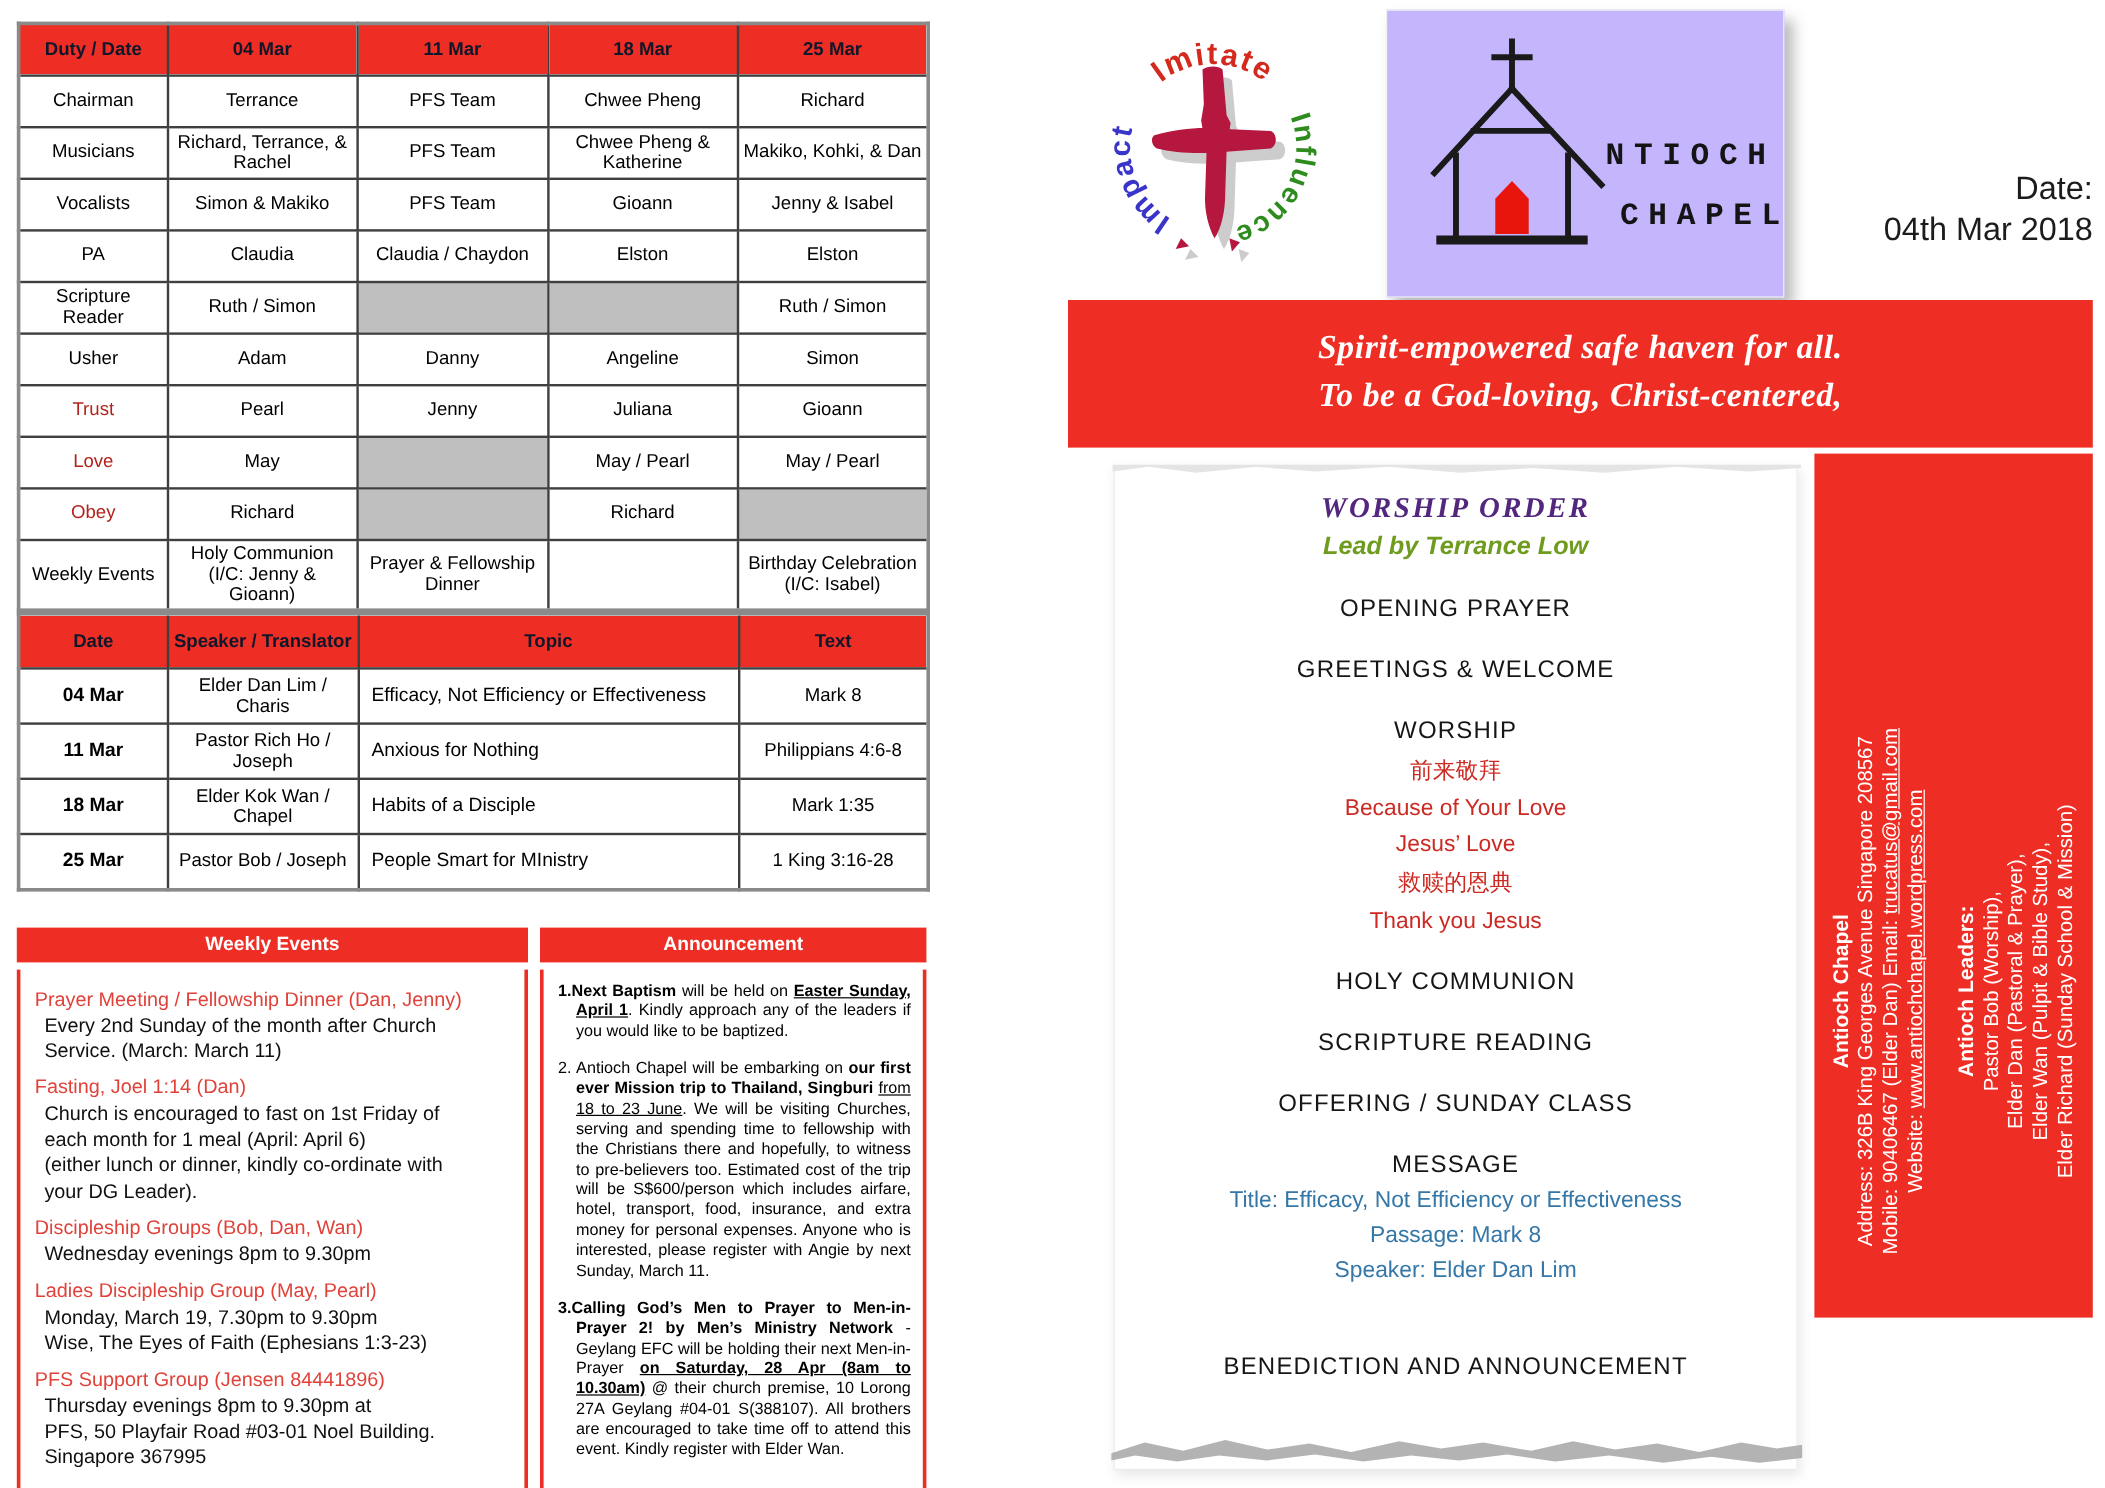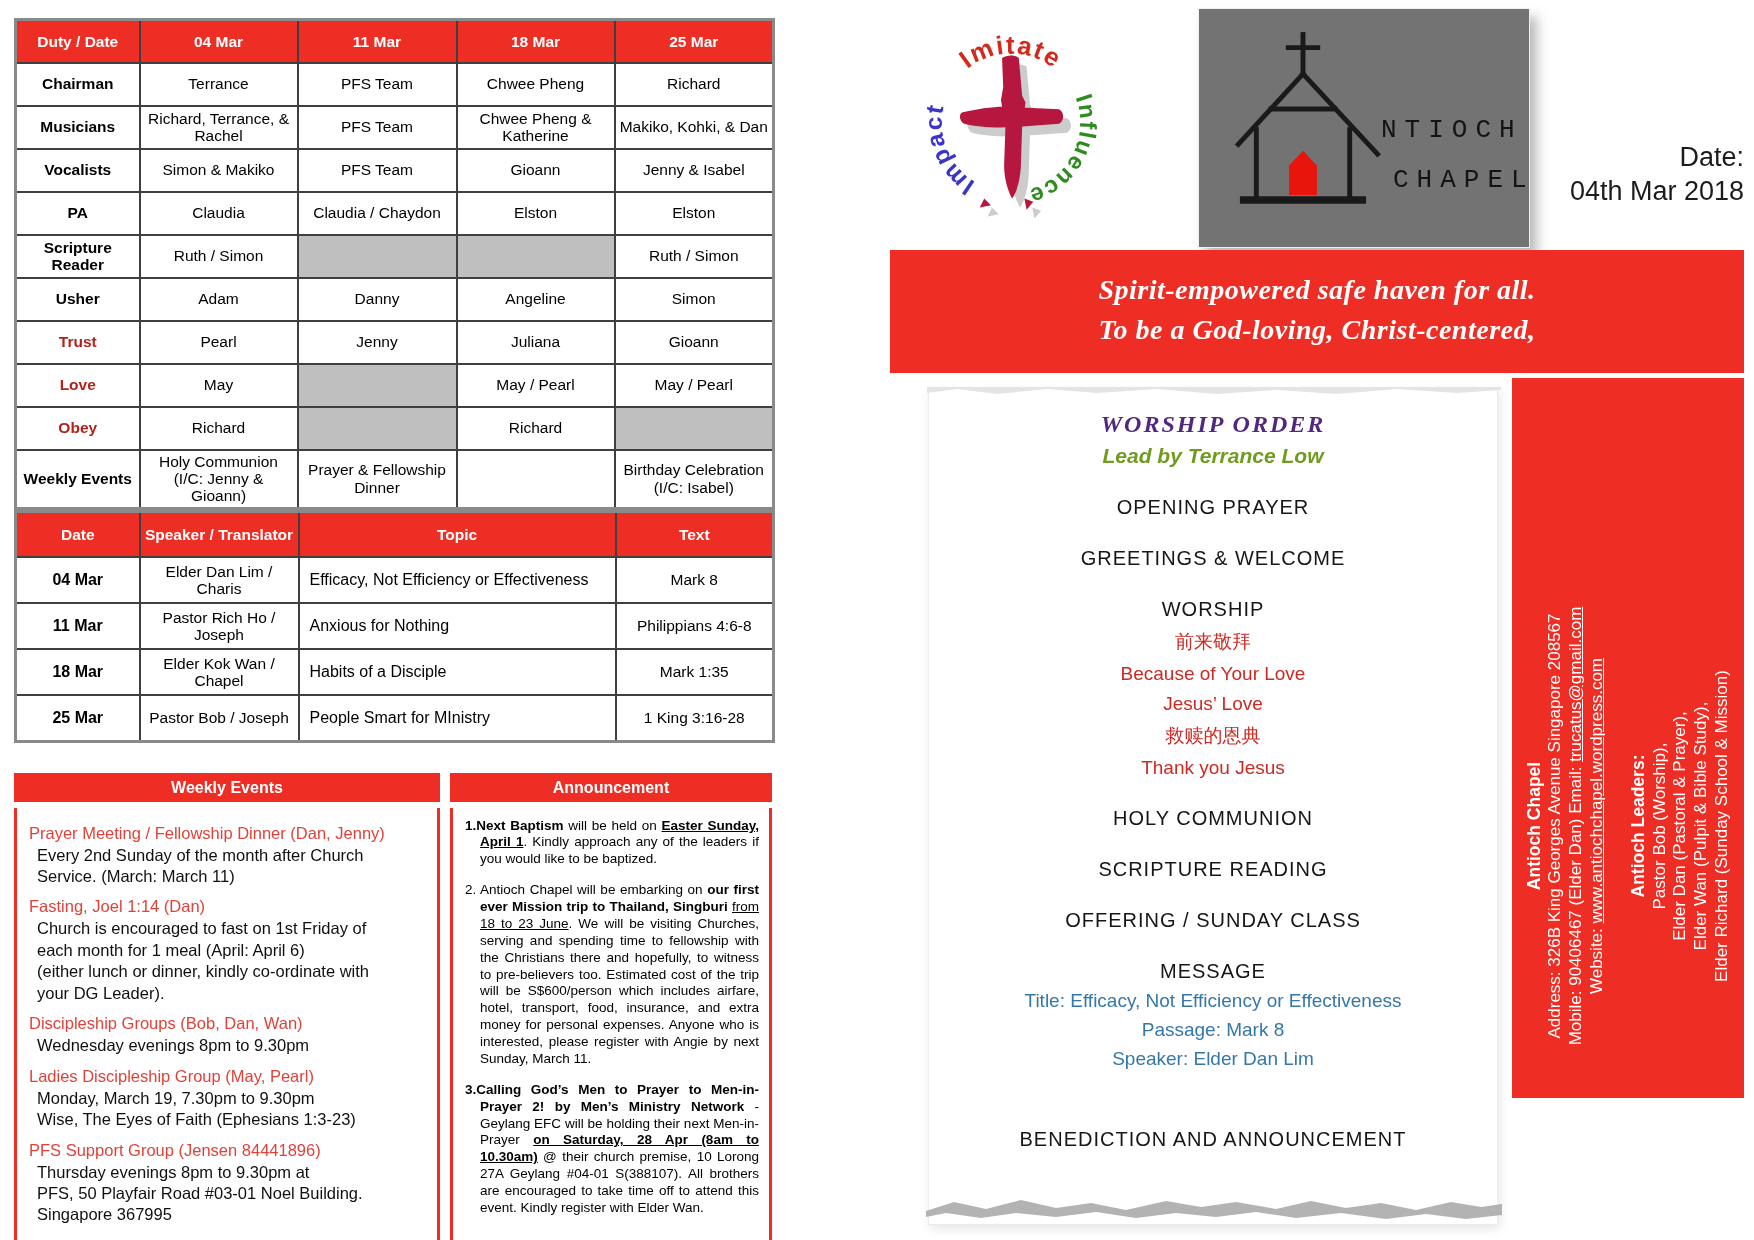--- a/index.html
+++ b/index.html
@@ -7,22 +7,22 @@
         font-family:"Liberation Sans",sans-serif;color:#000;}
 
   
   .left-col{position:absolute;left:14px;top:18px;width:758px;}
   table{border-collapse:collapse;table-layout:fixed;width:758px;}
   table.grid{border:3px solid #8a8a8a;}
   table.grid th,table.grid td{border:2px solid #3f3f3f;padding:2px 4px;text-align:center;
       font-size:15.5px;line-height:1.12;overflow:hidden;}
   table.grid tr{height:43px;}
   tr.hdr{height:25px;}
-  .hdr th{background:var(--red);color:#ffffff;font-weight:bold;font-size:15px;border:2px solid #3f3f3f;}
-  th.rowlabel{font-weight:bold;font-size:16px;color:#000;background:#fff;}
+  .hdr th{background:var(--red);color:#0f172a;font-weight:bold;font-size:15px;border:2px solid #3f3f3f;}
+  th.rowlabel{font-weight:normal;font-size:16px;color:#000;background:#fff;}
   th.rowlabel.redlabel{color:var(--label-red);}
   td.gray{background:var(--gray);}
   table.sermon tr{height:46px;}
   table.sermon td.topic{text-align:left;padding-left:10px;font-size:16px;}
   table.sermon td.date{font-weight:bold;font-size:16px;}
 
   .bars{display:flex;gap:10px;margin-top:30px;}
   .sec-bar{background:var(--red);color:#fff;font-weight:bold;font-size:16px;
            text-align:center;line-height:29px;height:29px;}
   .bar-weekly{width:426px;}
@@ -32,22 +32,22 @@
   .wk-box{width:426px;padding:8px 8px 0 12px;}
   .an-box{width:322px;padding:8px 10px 0 12px;}
   .wk-item{margin-bottom:10px;}
   .wk-title{color:var(--wk-red);font-size:16.5px;margin:8px 0 2px;}
   .wk-line{font-size:16.5px;color:#101010;line-height:1.3;padding-left:8px;}
   .an-item{font-size:13.5px;text-align:justify;line-height:1.25;margin:2px 0 14px;
            padding-left:15px;text-indent:-15px;color:#000;}
 
   
   .logo-circle{position:absolute;left:905px;top:20px;width:212px;height:212px;}
-  .card{position:absolute;left:1198px;top:8px;width:330px;height:238px;background:#737373;
-        border:1px solid #f0f0f0;box-shadow:7px 9px 11px rgba(100,100,100,.45);}
+  .card{position:absolute;left:1155px;top:8px;width:330px;height:238px;background:#c4b5fd;
+        border:1px solid #f0f0f0;box-shadow:7px 9px 11px rgba(100,100,100,.45);font-weight:bold;}
   .church-svg{position:absolute;left:18px;top:14px;}
   .brand1,.brand2{position:absolute;font-family:"Liberation Mono",monospace;font-size:26px;
         letter-spacing:8px;color:#141414;white-space:nowrap;}
   .brand1{left:182px;top:106px;}
   .brand2{left:194px;top:156px;}
   .dateblk{position:absolute;left:1544px;top:141px;width:200px;text-align:right;
         font-size:27px;color:#1c1c1c;line-height:1.25;}
   .banner{position:absolute;left:890px;top:250px;width:854px;height:123px;background:var(--red);
         color:#fff;text-align:center;font-family:"Liberation Serif",serif;font-style:italic;
         font-weight:bold;font-size:28px;line-height:1.42;padding-top:20px;box-sizing:border-box;

